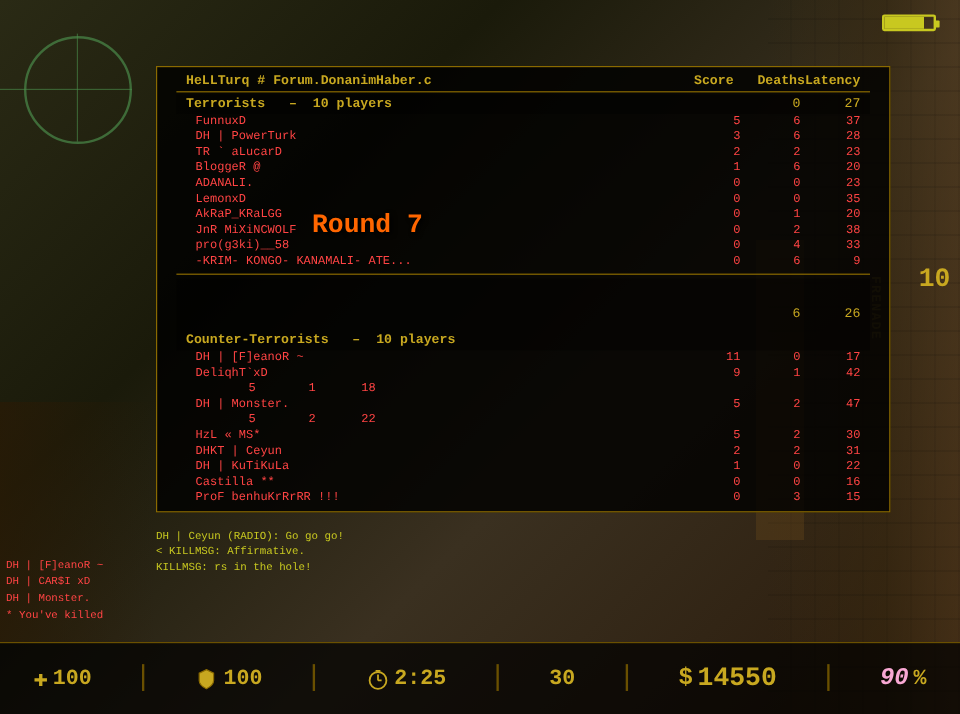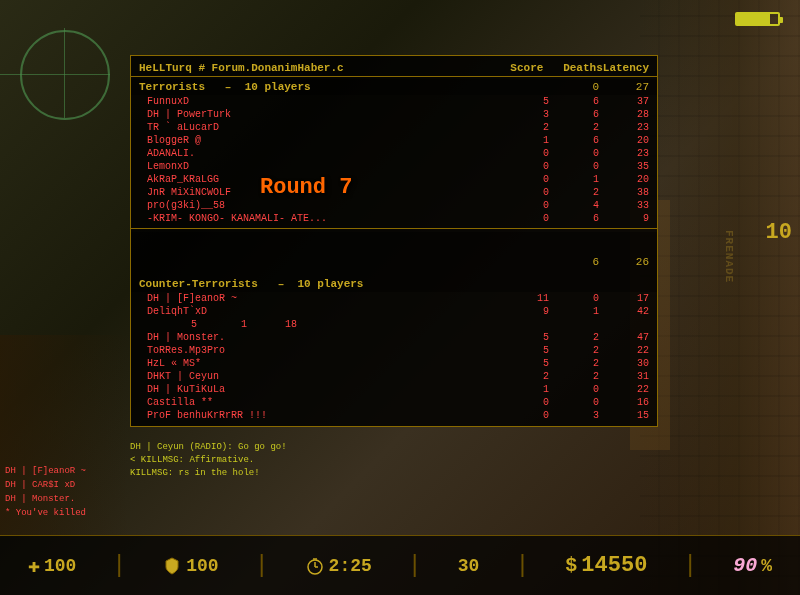--- a/index.html
+++ b/index.html
@@ -78,25 +78,25 @@
       color: #c8a820;
       font-size: 22px;
       font-weight: bold;
       z-index: 5;
     }
 
     
     .scoreboard {
       position: absolute;
       top: 55px; left: 130px;
-      width: 528px;
+      width: 612px;
       background: rgba(0,0,0,0.82);
       border: 1px solid #8a6a00;
       z-index: 10;
-      padding: 4px 0;
+      padding: 4px 16px;
     }
 
     .sb-header-row {
       display: flex;
       justify-content: space-between;
       padding: 2px 8px;
       border-bottom: 1px solid #8a6a00;
       margin-bottom: 2px;
     }
     .sb-server-name {
@@ -414,21 +414,20 @@
       <span class="player-deaths">1</span>
       <span class="player-latency">18</span>
     </div>
       <div class="player-row ct-player">
       <span class="player-name">DH | Monster.</span>
       <span class="player-score">5</span>
       <span class="player-deaths">2</span>
       <span class="player-latency">47</span>
     </div>
       <div class="player-row ct-player">
-      <span class="player-name">ToRRes.Mp3Pro</span>
       <span class="player-score">5</span>
       <span class="player-deaths">2</span>
       <span class="player-latency">22</span>
     </div>
       <div class="player-row ct-player">
       <span class="player-name">HzL « MS*</span>
       <span class="player-score">5</span>
       <span class="player-deaths">2</span>
       <span class="player-latency">30</span>
     </div>

